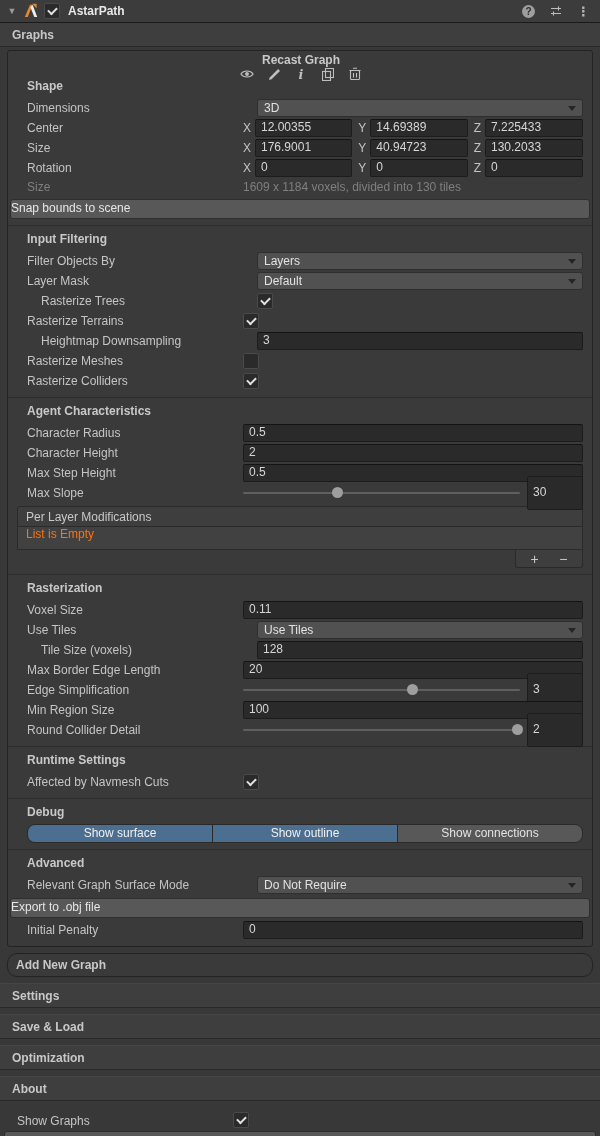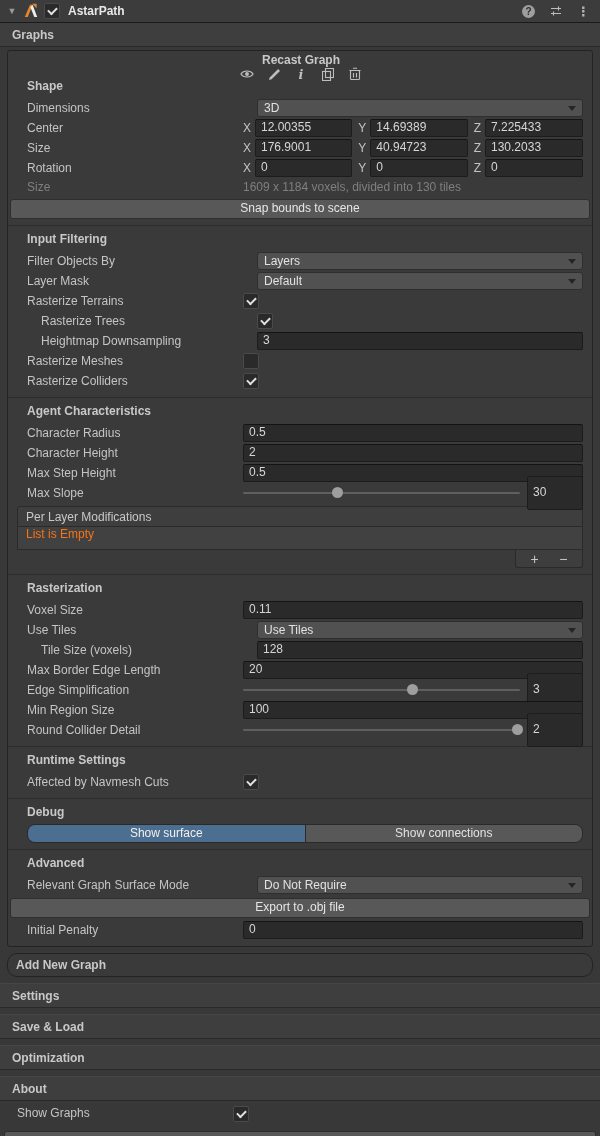--- a/index.html
+++ b/index.html
@@ -60,21 +60,21 @@
     flex:1;height:16px;background:#515151;border:1px solid #2E2E2E;border-radius:3px;
     color:#E2E2E2;display:flex;align-items:center;padding:0 6px;position:relative;margin-left:14px;
   }
   .caret{position:absolute;right:6px;top:6px;width:0;height:0;
     border-left:4px solid transparent;border-right:4px solid transparent;border-top:5px solid #252525;}
   .vec3{display:flex;flex:1;gap:6px;}
   .v3cell{display:flex;flex:1;align-items:center;gap:4px;min-width:0;}
   .axis{color:#C4C4C4;flex:none;}
   .wide-btn{
     display:block;margin:2px 8px 2px 8px;height:18px;background:#585858;border:1px solid #2E2E2E;
-    border-radius:3px;color:#E6E6E6;text-align:center;line-height:17px;
+    border-radius:3px;color:#E6E6E6;text-align:left;line-height:17px;
   }
   
   .slider-wrap{flex:1;display:flex;align-items:center;gap:7px;}
   .track{flex:1;height:2px;background:#5F5F5F;border-radius:1px;position:relative;}
   .handle{position:absolute;top:-5px;width:11px;height:11px;border-radius:50%;background:#9E9E9E;margin-left:-5px;}
   .slider-val{flex:none;width:44px;height:16px;background:#2A2A2A;border:1px solid #1C1C1C;border-radius:2px;
     color:#D6D6D6;padding:8px 5px;line-height:15px;}
   
   .list-box{margin:3px 9px 0 9px;}
   .list-head{height:19px;background:#3E3E3E;border:1px solid #2A2A2A;border-radius:3px 3px 0 0;
@@ -89,21 +89,21 @@
   .seg{display:flex;margin:2px 9px 2px 19px;border-radius:8px;overflow:hidden;border:1px solid #2A2A2A;}
   .seg-btn{flex:1;height:17px;background:#585858;color:#E2E2E2;text-align:center;line-height:17px;
     border-right:1px solid #2A2A2A;}
   .seg-btn:last-child{border-right:none;}
   .seg-btn.on{background:#4C6E90;color:#F0F0F0;}
   
   .addnew-box{
     margin:6px 7px 0 7px;background:#3A3A3A;border:1px solid #232323;border-radius:10px;
     height:22px;display:flex;align-items:center;padding:0 8px;font-weight:bold;color:#C8C8C8;
   }
-  .bottom-row{display:flex;align-items:flex-start;height:22px;margin-top:5px;}
+  .bottom-row{display:flex;align-items:flex-end;height:22px;margin-top:5px;}
   .bottom-row .lbl{padding-left:17px;}
   .scan-btn{margin:3px 4px 0 4px;height:20px;background:#585858;border:1px solid #2E2E2E;border-radius:3px;
     color:#E6E6E6;text-align:center;line-height:19px;}
   
   .logo{width:16px;height:16px;flex:none;}
   svg.lineicon path, svg.lineicon rect{stroke:#BDBDBD;fill:none;stroke-width:1.1;}
 </style>
 </head>
 <body>
 
@@ -246,26 +246,26 @@
 
   <div class="row">
     <span class="lbl">Layer Mask</span>
     <span class="dropdown">
       <span>Default</span>
       <span class="caret"></span>
     </span>
   </div>
 
   <div class="row">
+    <span class="lbl ind">Rasterize Trees</span>
+    <span class="checkbox on"></span>
+  </div>
+
+  <div class="row">
     <span class="lbl">Rasterize Terrains</span>
-    <span class="checkbox on"></span>
-  </div>
-
-  <div class="row">
-    <span class="lbl ind">Rasterize Trees</span>
     <span class="checkbox on"></span>
   </div>
 
   <div class="row">
     <span class="lbl ind">Heightmap Downsampling</span>
     <span class="field">3</span>
   </div>
 
   <div class="row">
     <span class="lbl">Rasterize Meshes</span>
@@ -370,20 +370,21 @@
   <div class="row">
     <span class="lbl">Affected by Navmesh Cuts</span>
     <span class="checkbox on"></span>
   </div>
 
   <div class="divider"></div>
 
   <div class="sec-head">Debug</div>
   <div class="seg">
     <span class="seg-btn on">Show surface</span>
+    <span class="seg-btn on">Show outline</span>
     <span class="seg-btn">Show connections</span>
   </div>
 
   <div class="divider"></div>
 
   <div class="sec-head">Advanced</div>
   <div class="row">
     <span class="lbl">Relevant Graph Surface Mode</span>
     <span class="dropdown">
       <span>Do Not Require</span>

